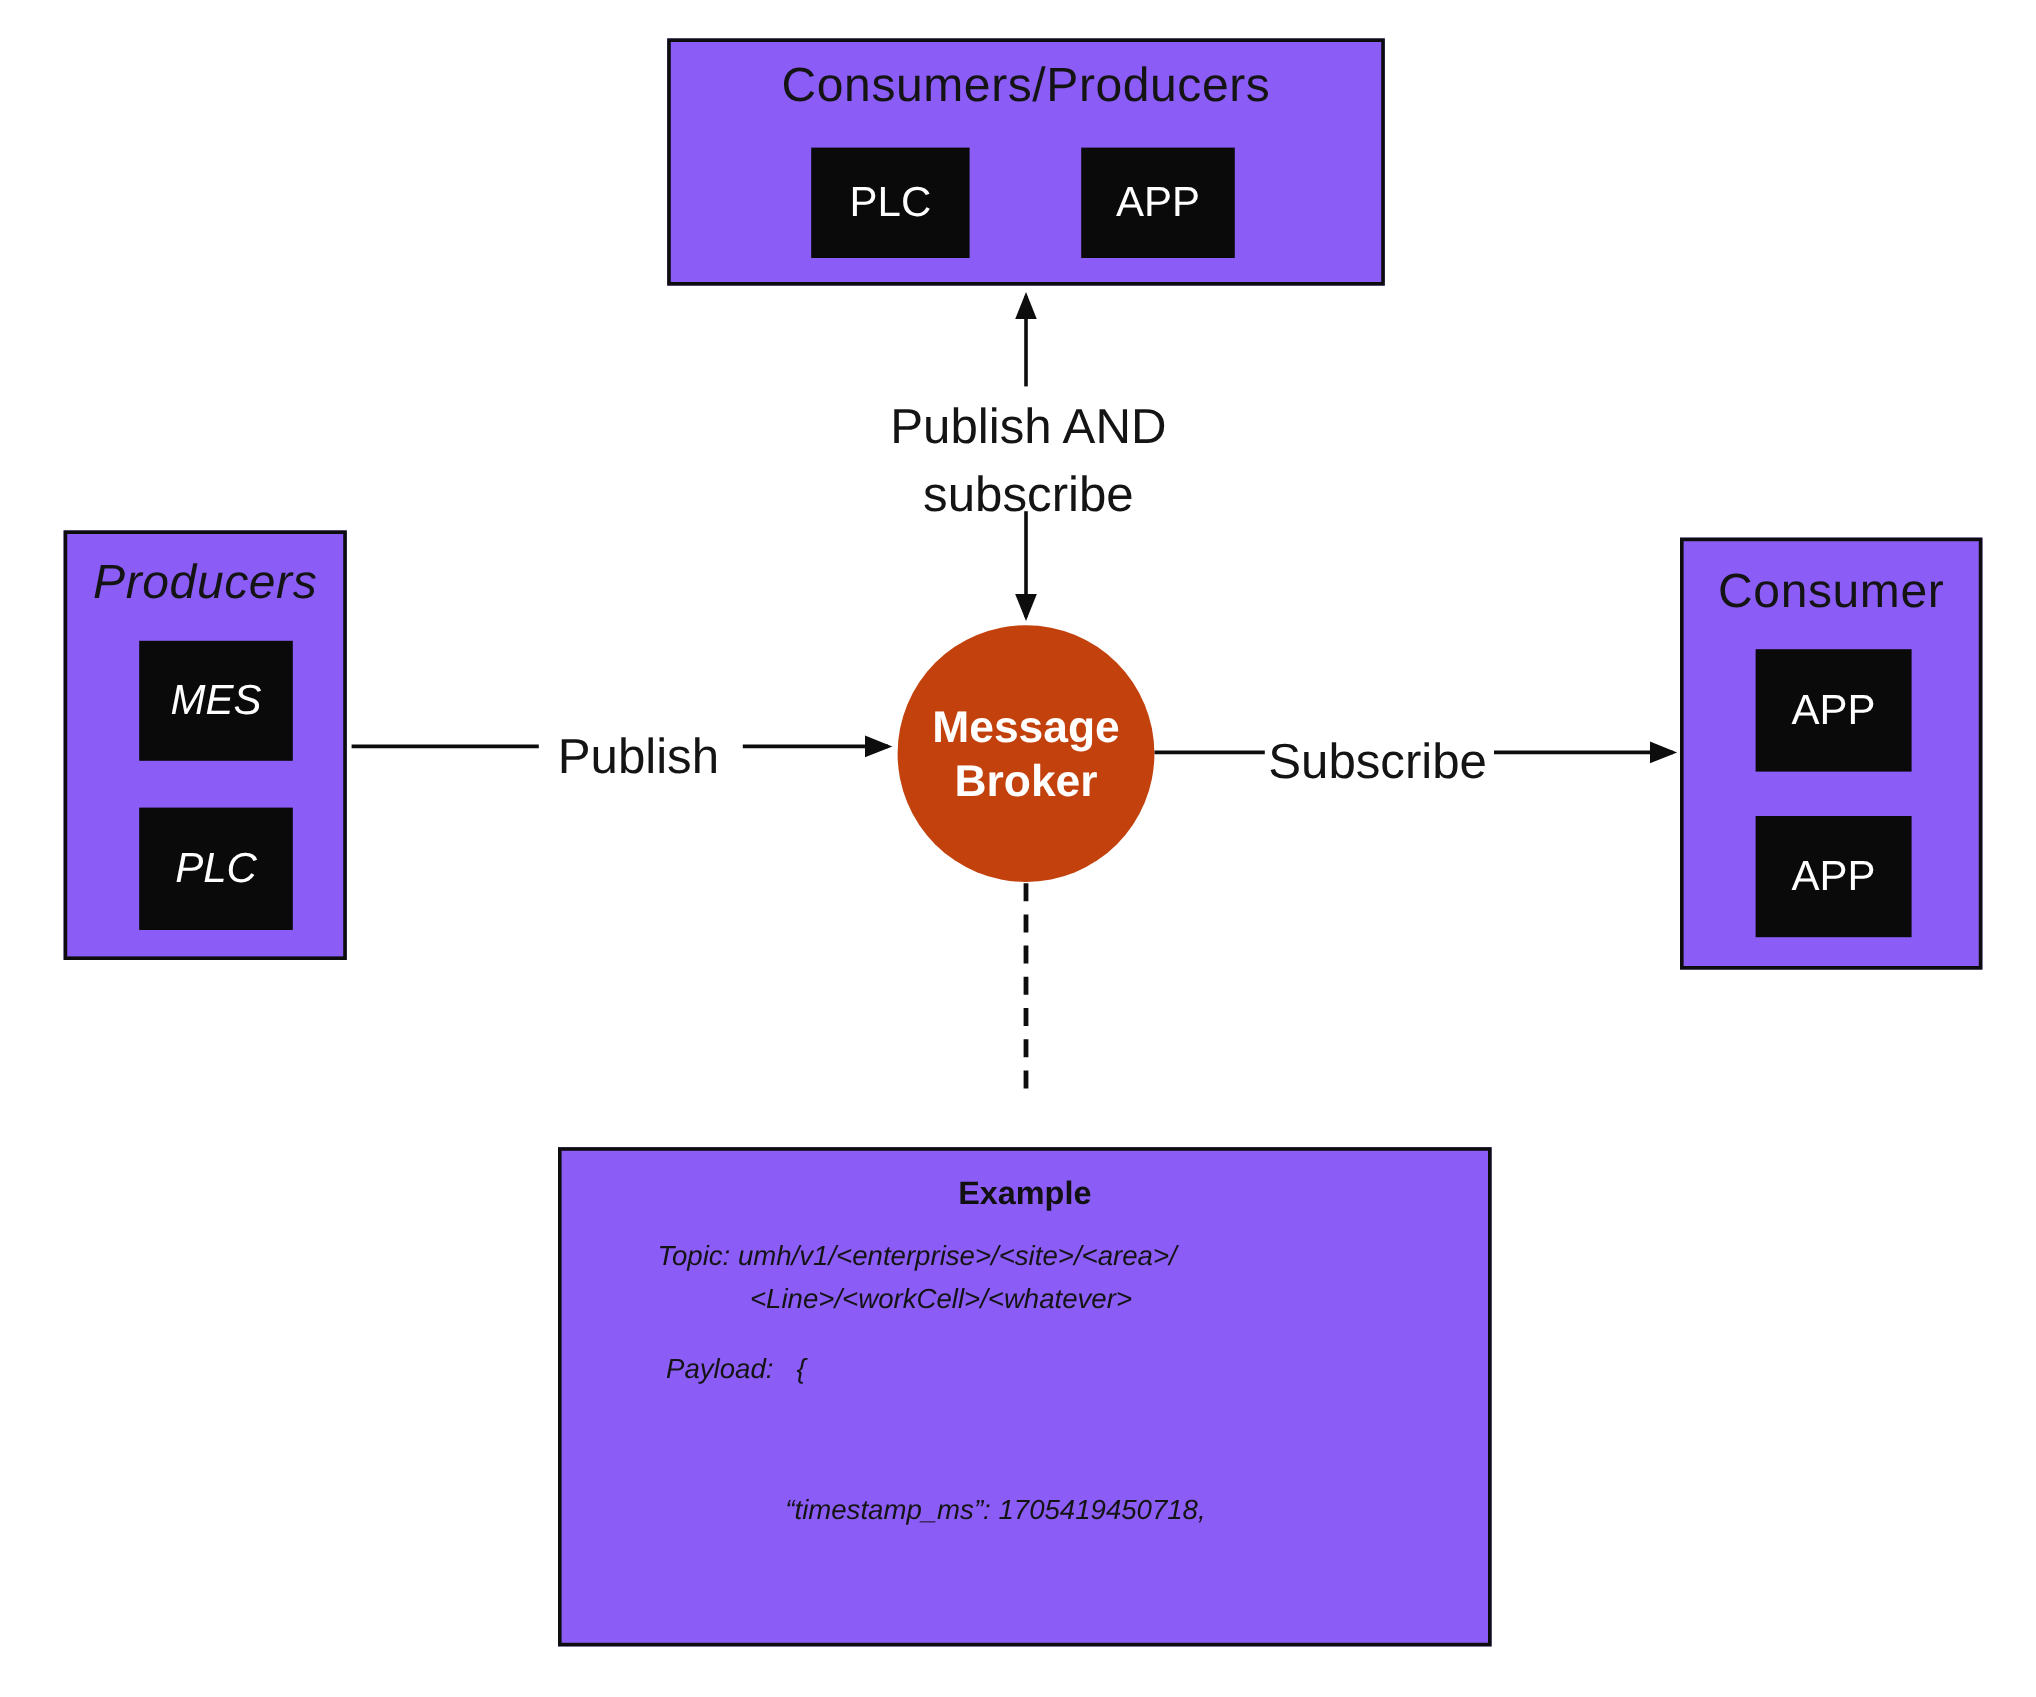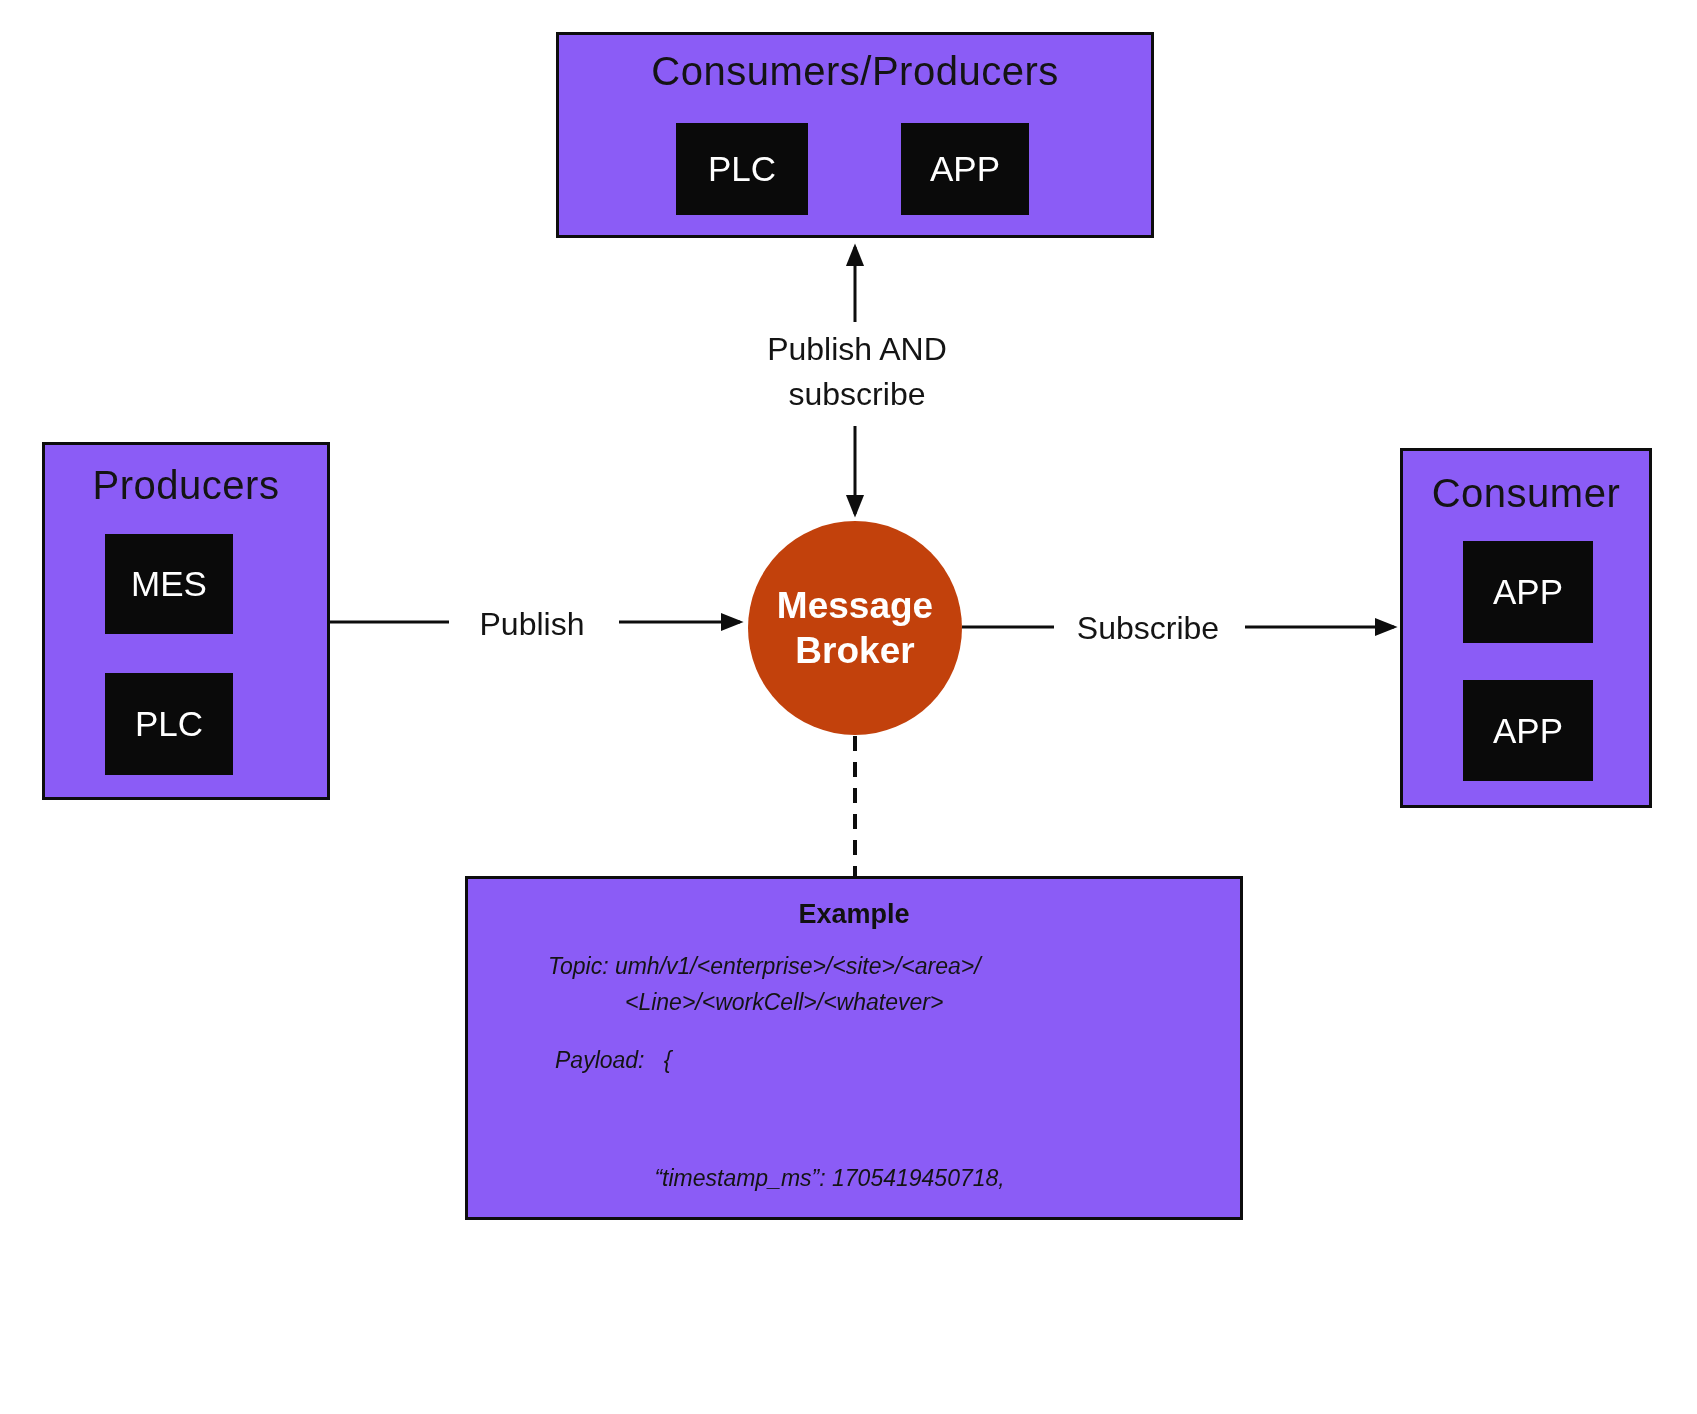--- a/index.html
+++ b/index.html
@@ -46,21 +46,21 @@
     text-align: center;
     color: #ffffff;
     font-weight: bold;
     font-size: 37px;
     line-height: 1.22;
     white-space: pre-line;
   }
   .edge-label {
     position: absolute;
     transform: translateX(-50%);
-    font-size: 32px;
+    font-size: 41px;
     text-align: center;
     line-height: 1.4;
     white-space: pre-line;
     color: #141414;
   }
   .connector-layer {
     position: absolute;
     left: 0; top: 0;
     width: 1697px; height: 1414px;
   }
@@ -111,21 +111,21 @@
   <div class="gbox" style="left:556px; top:32px; width:598px; height:206px;">
     <div class="gtitle" style="top:14px;">Consumers/Producers</div>
     <div class="chip" style="left:117px; top:88px; width:132px; height:92px;">
       <span>PLC</span>
     </div>
     <div class="chip" style="left:342px; top:88px; width:128px; height:92px;">
       <span>APP</span>
     </div>
   </div>
 
-  <div class="gbox" style="left:42px; top:442px; width:288px; height:358px;">
+  <div class="gbox" style="left:53px; top:442px; width:236px; height:358px;font-style:italic;">
     <div class="gtitle" style="top:18px;">Producers</div>
     <div class="chip" style="left:60px; top:89px; width:128px; height:100px;">
       <span>MES</span>
     </div>
     <div class="chip" style="left:60px; top:228px; width:128px; height:102px;">
       <span>PLC</span>
     </div>
   </div>
 
   <div class="gbox" style="left:1400px; top:448px; width:252px; height:360px;padding-left:12px;">
@@ -139,21 +139,21 @@
   </div>
 
   <div class="broker" style="background-color: #c2410c;">Message
 Broker</div>
 
   <div class="edge-label" style="left:857px; top:327px;">Publish AND
 subscribe</div>
   <div class="edge-label" style="left:532px; top:602px;">Publish</div>
   <div class="edge-label" style="left:1148px; top:606px;">Subscribe</div>
 
-  <div class="gbox" style="left:465px; top:876px; width:778px; height:344px;">
+  <div class="gbox" style="left:465px; top:956px; width:778px; height:416px;">
     <div class="ex-title">Example</div>
     <div class="ex-text" style="left:80px; top:74px;">Topic: umh/v1/&lt;enterprise&gt;/&lt;site&gt;/&lt;area&gt;/</div>
     <div class="ex-text" style="left:157px; top:110px;">&lt;Line&gt;/&lt;workCell&gt;/&lt;whatever&gt;</div>
     <div class="ex-text" style="left:87px; top:168px;">Payload:   {</div>
     <div class="ex-text payload-block" style="left:180px; top:228px;">
       <div> “timestamp_ms”: 1705419450718,</div>
       
       
       
       

